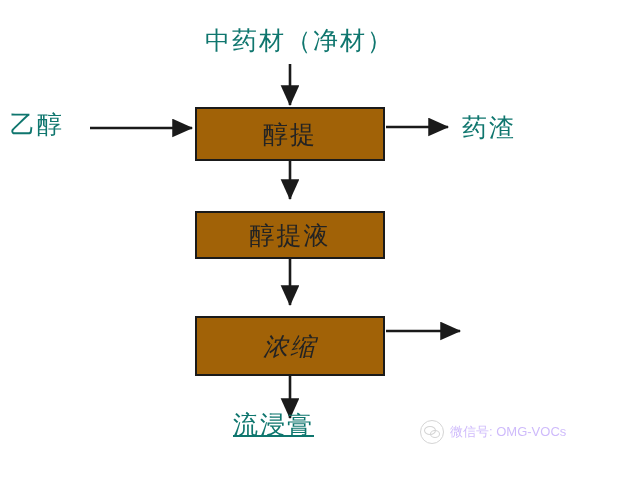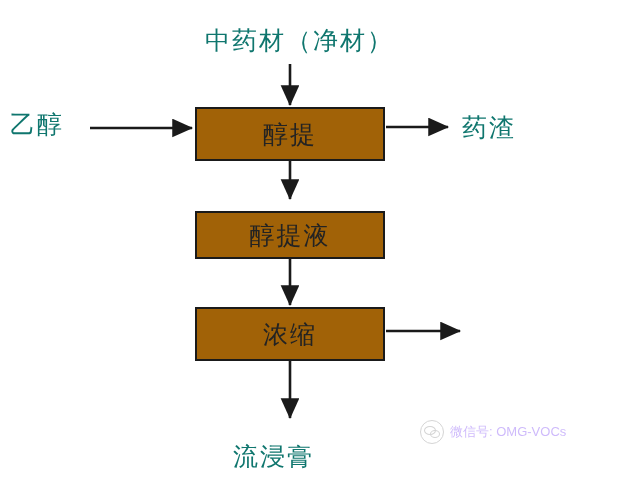--- a/index.html
+++ b/index.html
@@ -46,28 +46,28 @@
     font-size: 25px;
     color: #0f766e;
     letter-spacing: 2px;
     line-height: 1;
     white-space: nowrap;
     font-family: "Liberation Serif", "DejaVu Serif", serif;
   }
   
   #box-alcohol-extraction { left: 195px; top: 107px; width: 190px; height: 54px; }
   #box-alcohol-extract-liquid { left: 195px; top: 211px; width: 190px; height: 48px; }
-  #box-concentration { left: 195px; top: 307px; width: 190px; height: 54px; }
+  #box-concentration { left: 195px; top: 316px; width: 190px; height: 60px; font-style: italic; }
 
   
   #label-raw-material { left: 205px; top: 28px; }
   #label-ethanol { left: 10px; top: 112px; }
   #label-residue { left: 462px; top: 115px; }
   #label-dilute-ethanol { left: 470px; top: 318px; }
-  #label-fluid-extract { left: 233px; top: 444px; }
+  #label-fluid-extract { left: 233px; top: 412px; text-decoration: underline; }
 
   
   #watermark {
     position: absolute;
     left: 420px;
     top: 420px;
     display: flex;
     align-items: center;
     gap: 6px;
     opacity: 0.42;

